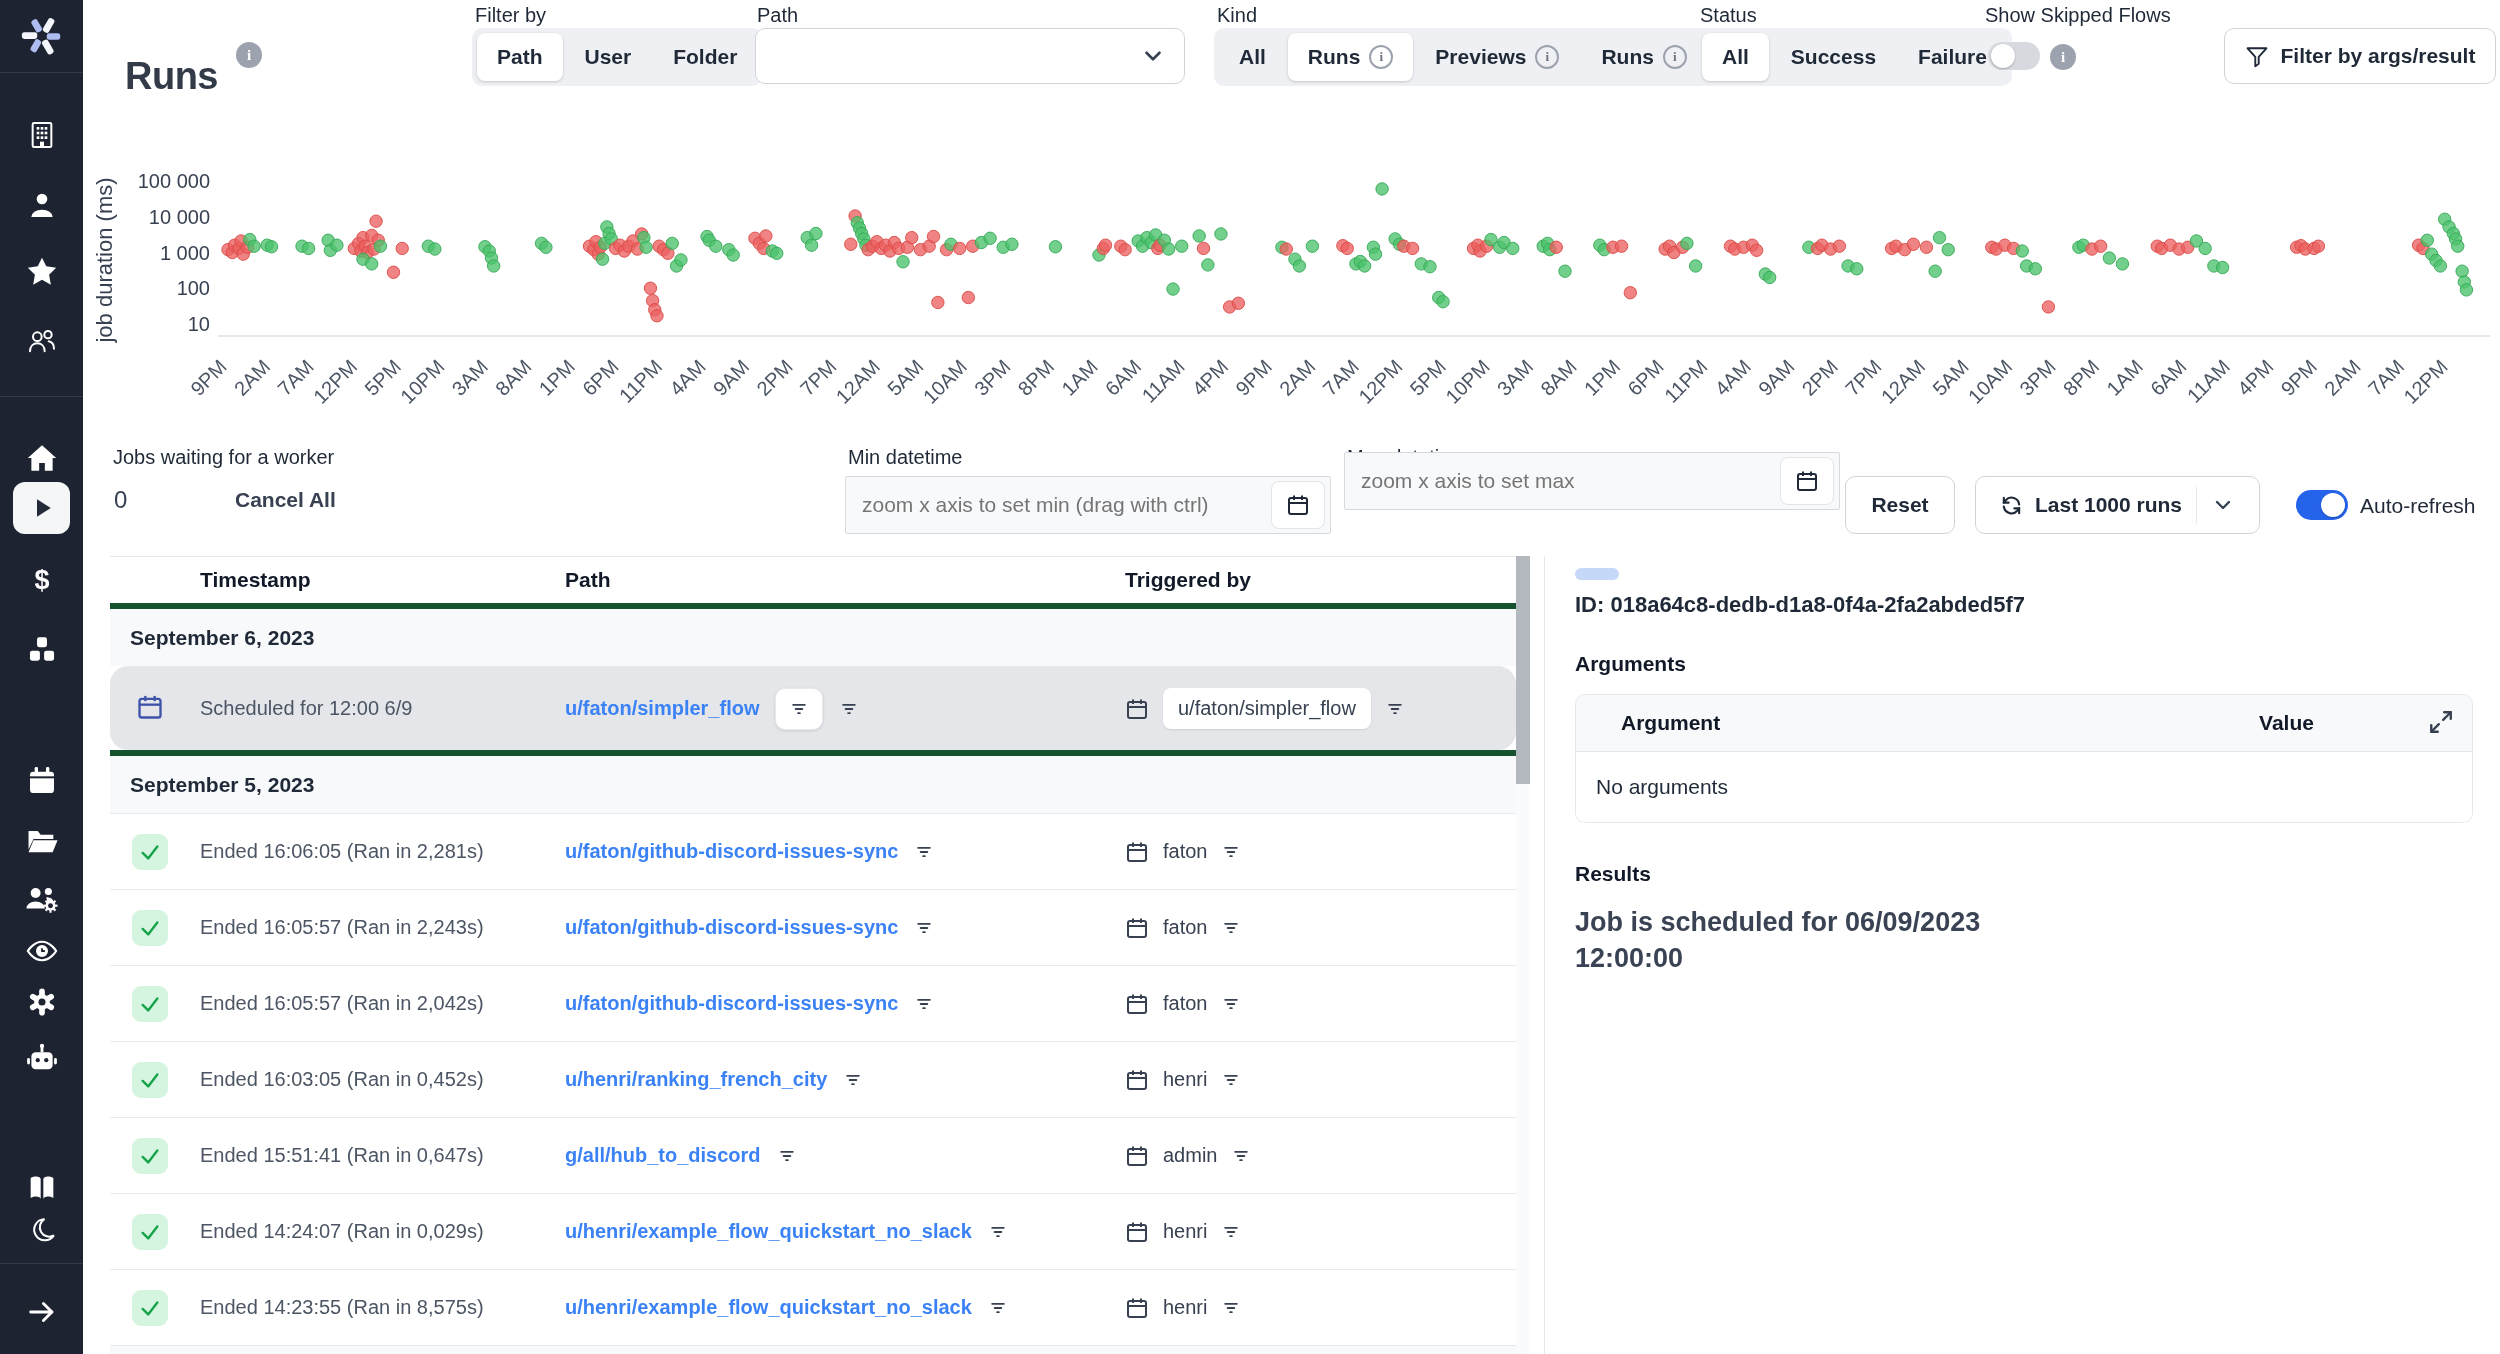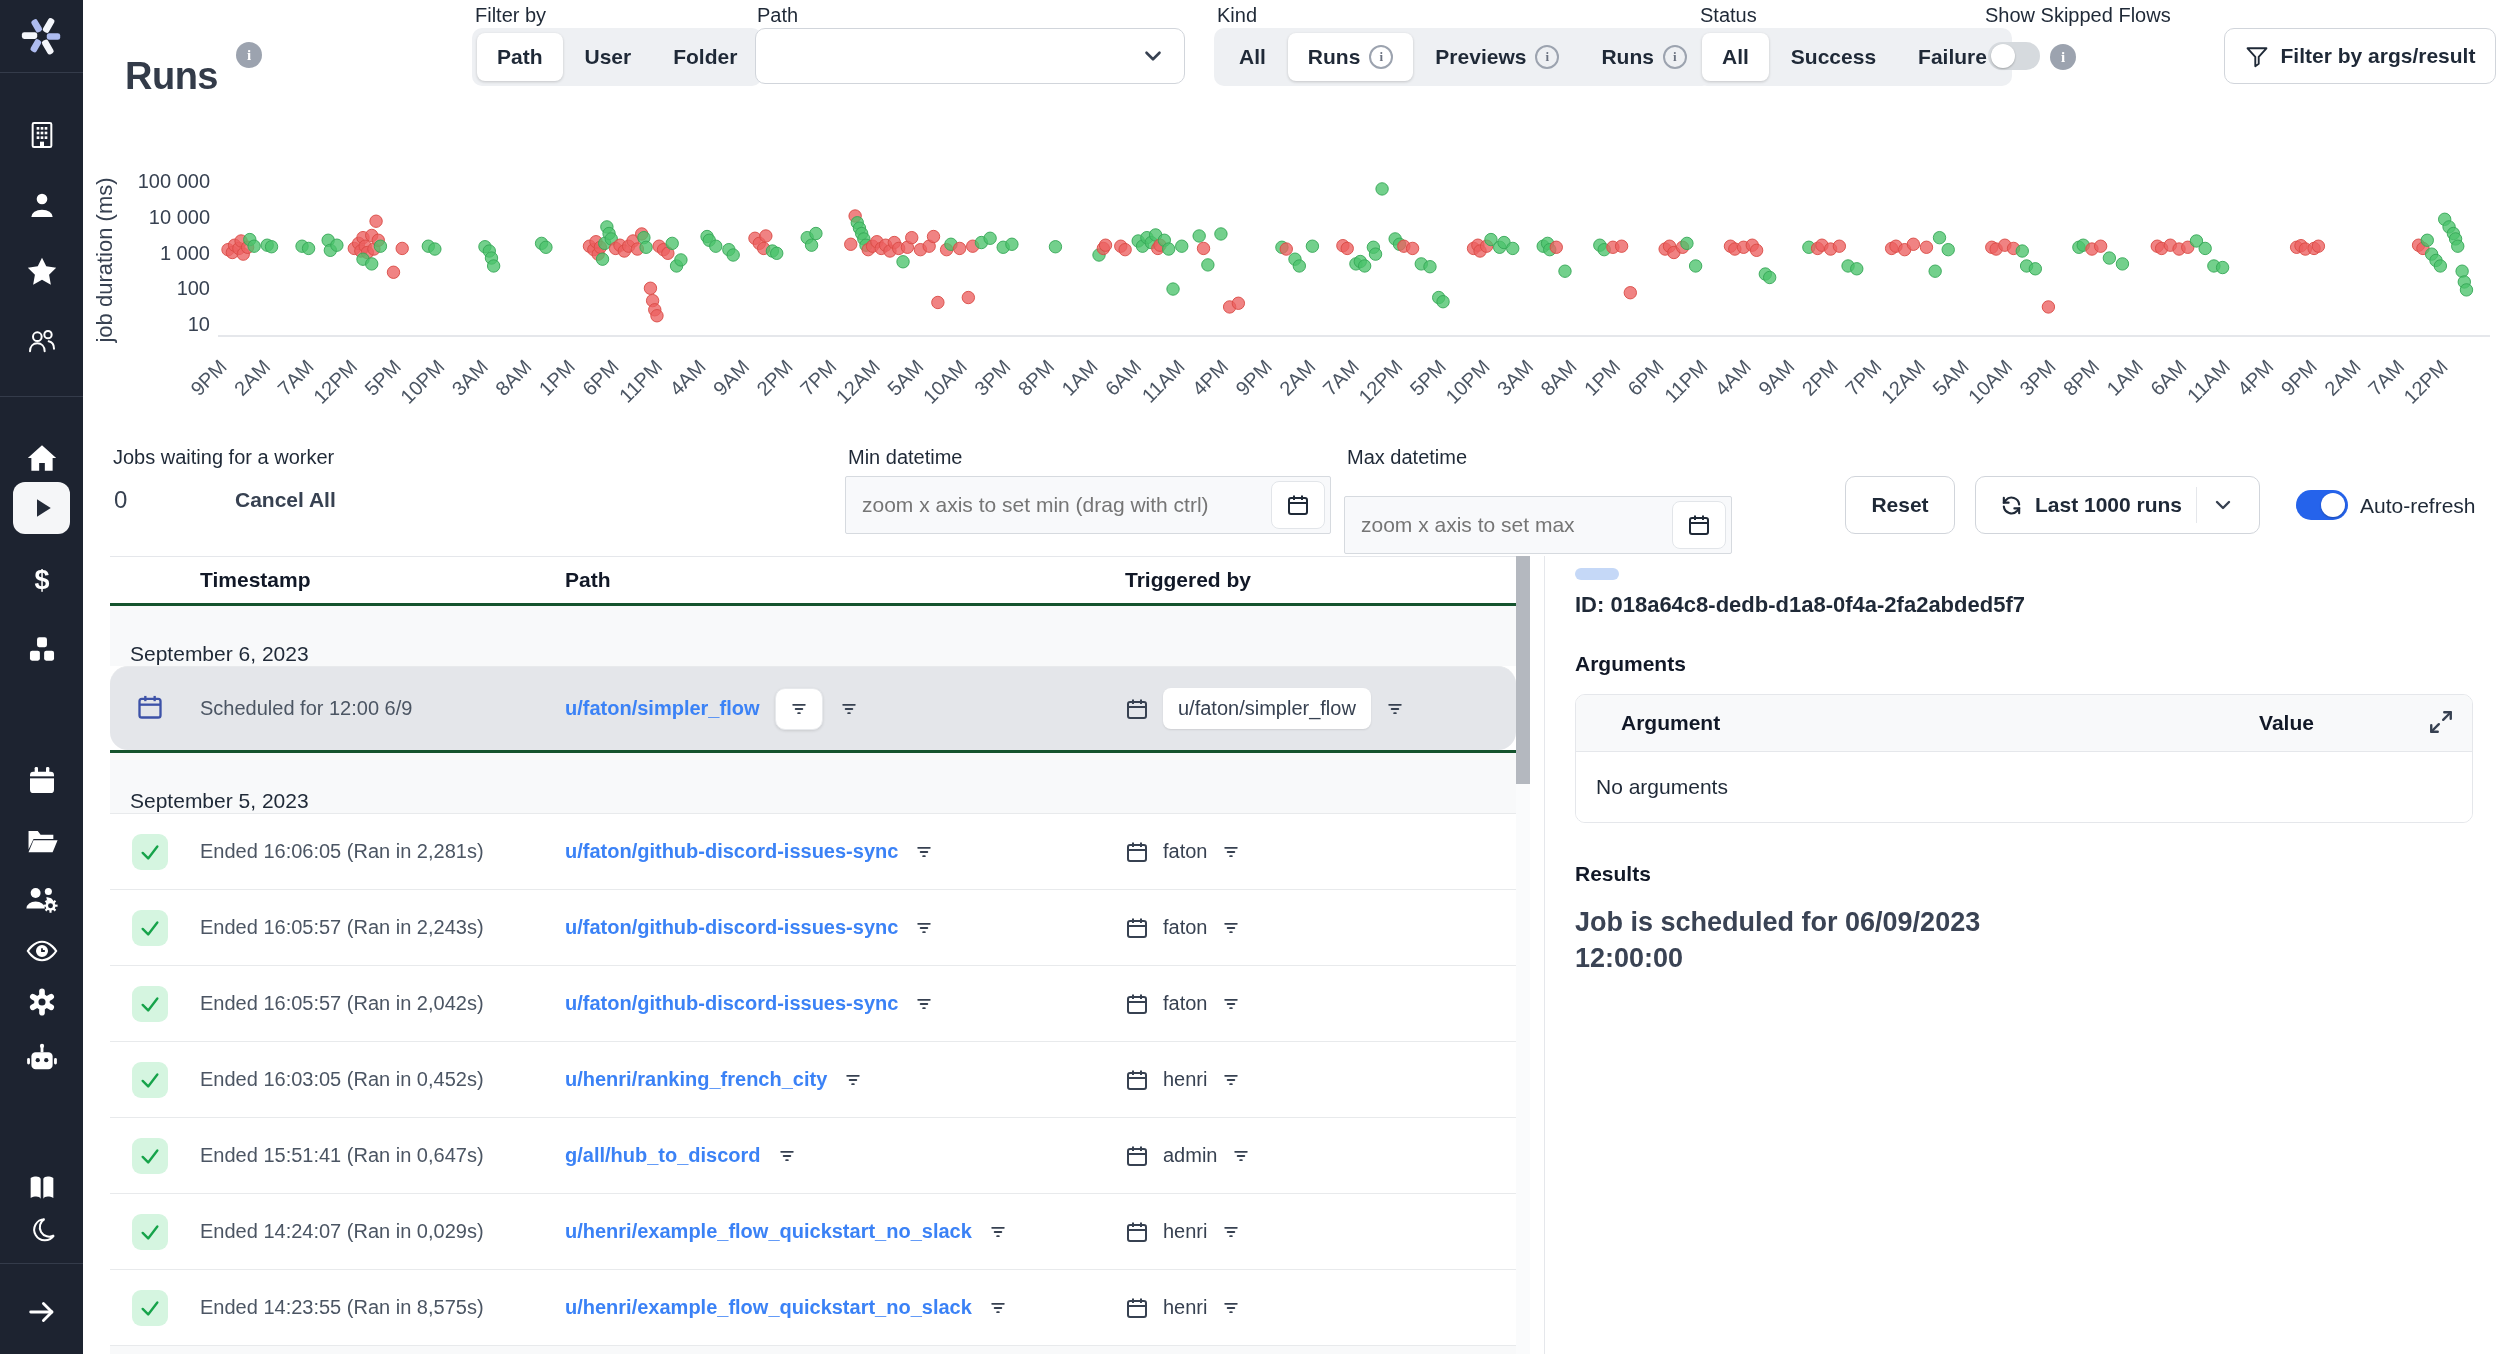--- a/index.html
+++ b/index.html
@@ -39,22 +39,22 @@
   .dt-input input{flex:1;border:none;background:transparent;font-size:21px;color:#374151;padding:0 16px;outline:none;
                   font-family:inherit;min-width:0;}
   .cal-btn{width:52px;height:46px;margin-right:5px;background:#fff;border:1px solid #e2e5e9;border-radius:8px;
            display:flex;align-items:center;justify-content:center;flex:none;cursor:pointer;}
 
   
   .table-wrap{position:absolute;left:110px;top:556px;width:1406px;height:798px;border-top:1px solid #e5e7eb;overflow:hidden;}
   .thead{display:grid;grid-template-columns:80px 365px 560px auto;align-items:center;height:46px;
          font-size:21px;font-weight:700;color:#111827;}
   .thead div{padding-left:10px;}
-  .drow{height:63px;display:flex;align-items:flex-end;background:#f8f9fa;border-top:3px solid #14532d;
-        padding-left:20px;font-size:21px;font-weight:400;color:#1f2937;box-sizing:border-box;}
+  .drow{height:63px;display:flex;align-items:center;background:#f8f9fa;border-top:6px solid #14532d;
+        padding-left:20px;font-size:21px;font-weight:700;color:#1f2937;box-sizing:border-box;}
   .trow{display:grid;grid-template-columns:80px 365px 560px auto;align-items:center;height:76px;
         border-top:1px solid #e8eaec;background:#fff;cursor:pointer;box-sizing:border-box;}
   .trow.sched{height:84px;background:#e4e6ea;border-radius:18px;}
   .c-icon{display:flex;justify-content:center;}
   .check-badge{width:36px;height:36px;border-radius:9px;background:#d5f5e0;display:flex;align-items:center;justify-content:center;}
   .c-ts{font-size:20px;color:#4b5563;padding-left:10px;}
   .c-path{display:flex;align-items:center;gap:16px;padding-left:10px;}
   .c-path a{font-size:20px;font-weight:600;color:#3b82f6;text-decoration:none;}
   .c-trig{display:flex;align-items:center;gap:14px;padding-left:10px;font-size:20px;color:#374151;}
   .chip{width:46px;height:40px;background:#fff;border:1px solid #e7e9ec;border-radius:10px;box-shadow:0 1px 3px rgba(0,0,0,.12);
@@ -633,21 +633,21 @@
     <svg width="24" height="24" viewBox="0 0 24 24" fill="none" stroke="#1f2937" stroke-width="2">
         <rect x="3" y="5" width="18" height="16" rx="2"></rect>
         <line x1="8" y1="2.5" x2="8" y2="7"></line>
         <line x1="16" y1="2.5" x2="16" y2="7"></line>
         <line x1="3" y1="10" x2="21" y2="10"></line>
       </svg>
   </span>
 </div>
 
 <span class="fld-label" style="left:1347px;top:446px;">Max datetime</span>
-<div class="dt-input" style="left:1344px;top:496px;width:388px;">
+<div class="dt-input" style="left:1344px;top:452px;width:496px;">
   <input style="color: rgb(55, 65, 81);" placeholder="zoom x axis to set max">
   <span class="cal-btn">
     <svg width="24" height="24" viewBox="0 0 24 24" fill="none" stroke="#1f2937" stroke-width="2">
         <rect x="3" y="5" width="18" height="16" rx="2"></rect>
         <line x1="8" y1="2.5" x2="8" y2="7"></line>
         <line x1="16" y1="2.5" x2="16" y2="7"></line>
         <line x1="3" y1="10" x2="21" y2="10"></line>
       </svg>
   </span>
 </div>

